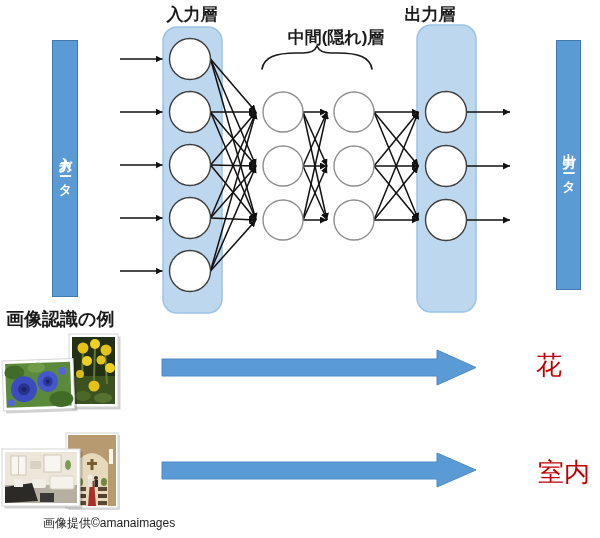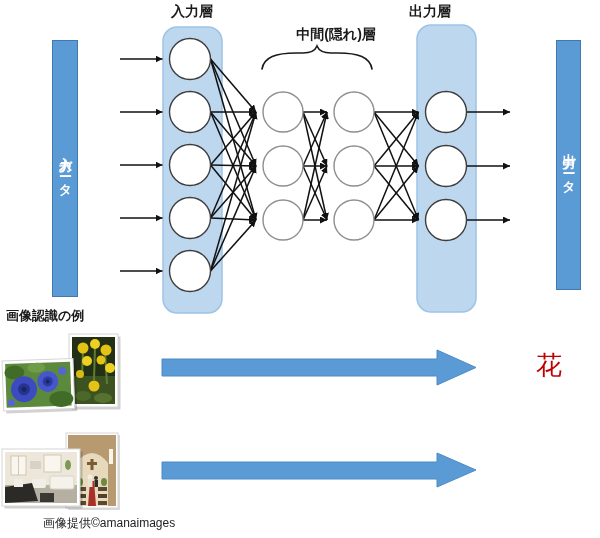--- a/index.html
+++ b/index.html
@@ -3,32 +3,32 @@
 <meta charset="utf-8">
 <style>
   html,body{margin:0;padding:0;background:#fff;}
   .canvas{
     position:relative;width:600px;height:538px;background:#fff;overflow:hidden;
     font-family:"Liberation Sans","DejaVu Sans",sans-serif;color:#1a1a1a;
   }
   .abs{position:absolute;}
   svg{display:block;}
   .layer-label{
-    position:absolute;font-size:14px;font-weight:bold;color:#1a1a1a;
+    position:absolute;font-size:17px;font-weight:bold;color:#1a1a1a;
     text-align:center;white-space:nowrap;
   }
   .data-bar{
     position:absolute;background:#5B9BD5;border:1px solid #4178AE;
     display:flex;align-items:center;justify-content:center;box-sizing:border-box;
   }
   .data-bar span{
     writing-mode:vertical-rl;text-orientation:mixed;color:#fff;
     font-size:13px;font-weight:bold;letter-spacing:3px;white-space:nowrap;
   }
-  .example-heading{position:absolute;font-size:13px;font-weight:bold;}
+  .example-heading{position:absolute;font-size:18px;font-weight:bold;}
   .credit{position:absolute;font-size:12px;color:#222;}
   .result-label{position:absolute;font-size:26px;color:#C00000;white-space:nowrap;}
 </style>
 </head>
 <body>
 
 <div class="canvas">
 
   <svg class="abs" style="left:0;top:0" width="600" height="538" viewBox="0 0 600 538">
     <defs>
@@ -191,15 +191,16 @@
   <div class="data-bar" style="left:52px;top:40px;width:26px;height:257px">
     <span>入力データ</span>
   </div>
   <div class="data-bar" style="left:556px;top:40px;width:25px;height:250px">
     <span>出力データ</span>
   </div>
 
   <div class="example-heading" style="left:6px;top:307px">画像認識の例</div>
 
   <div class="result-label" style="left:536px;top:348px">花</div>
+  <div class="result-label" style="left:538px;top:455px">室内</div>
 
   <div class="credit" style="left:43px;top:515px">画像提供©amanaimages</div>
 </div>
 
 </body></html>

